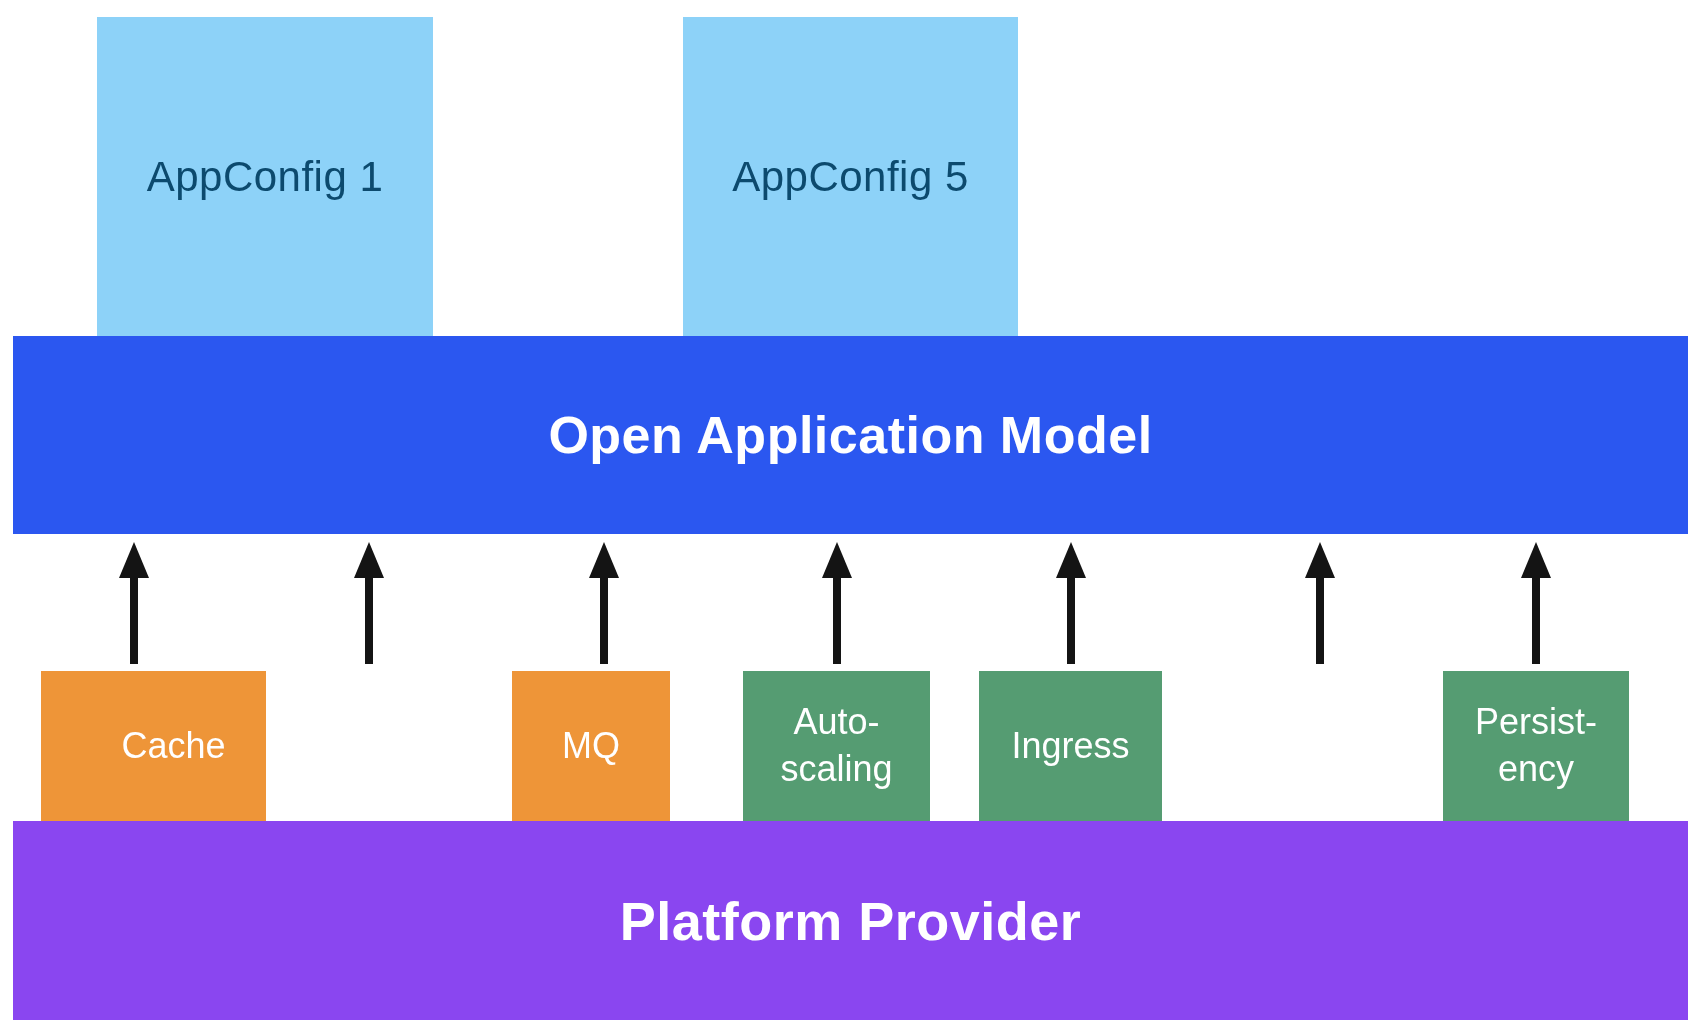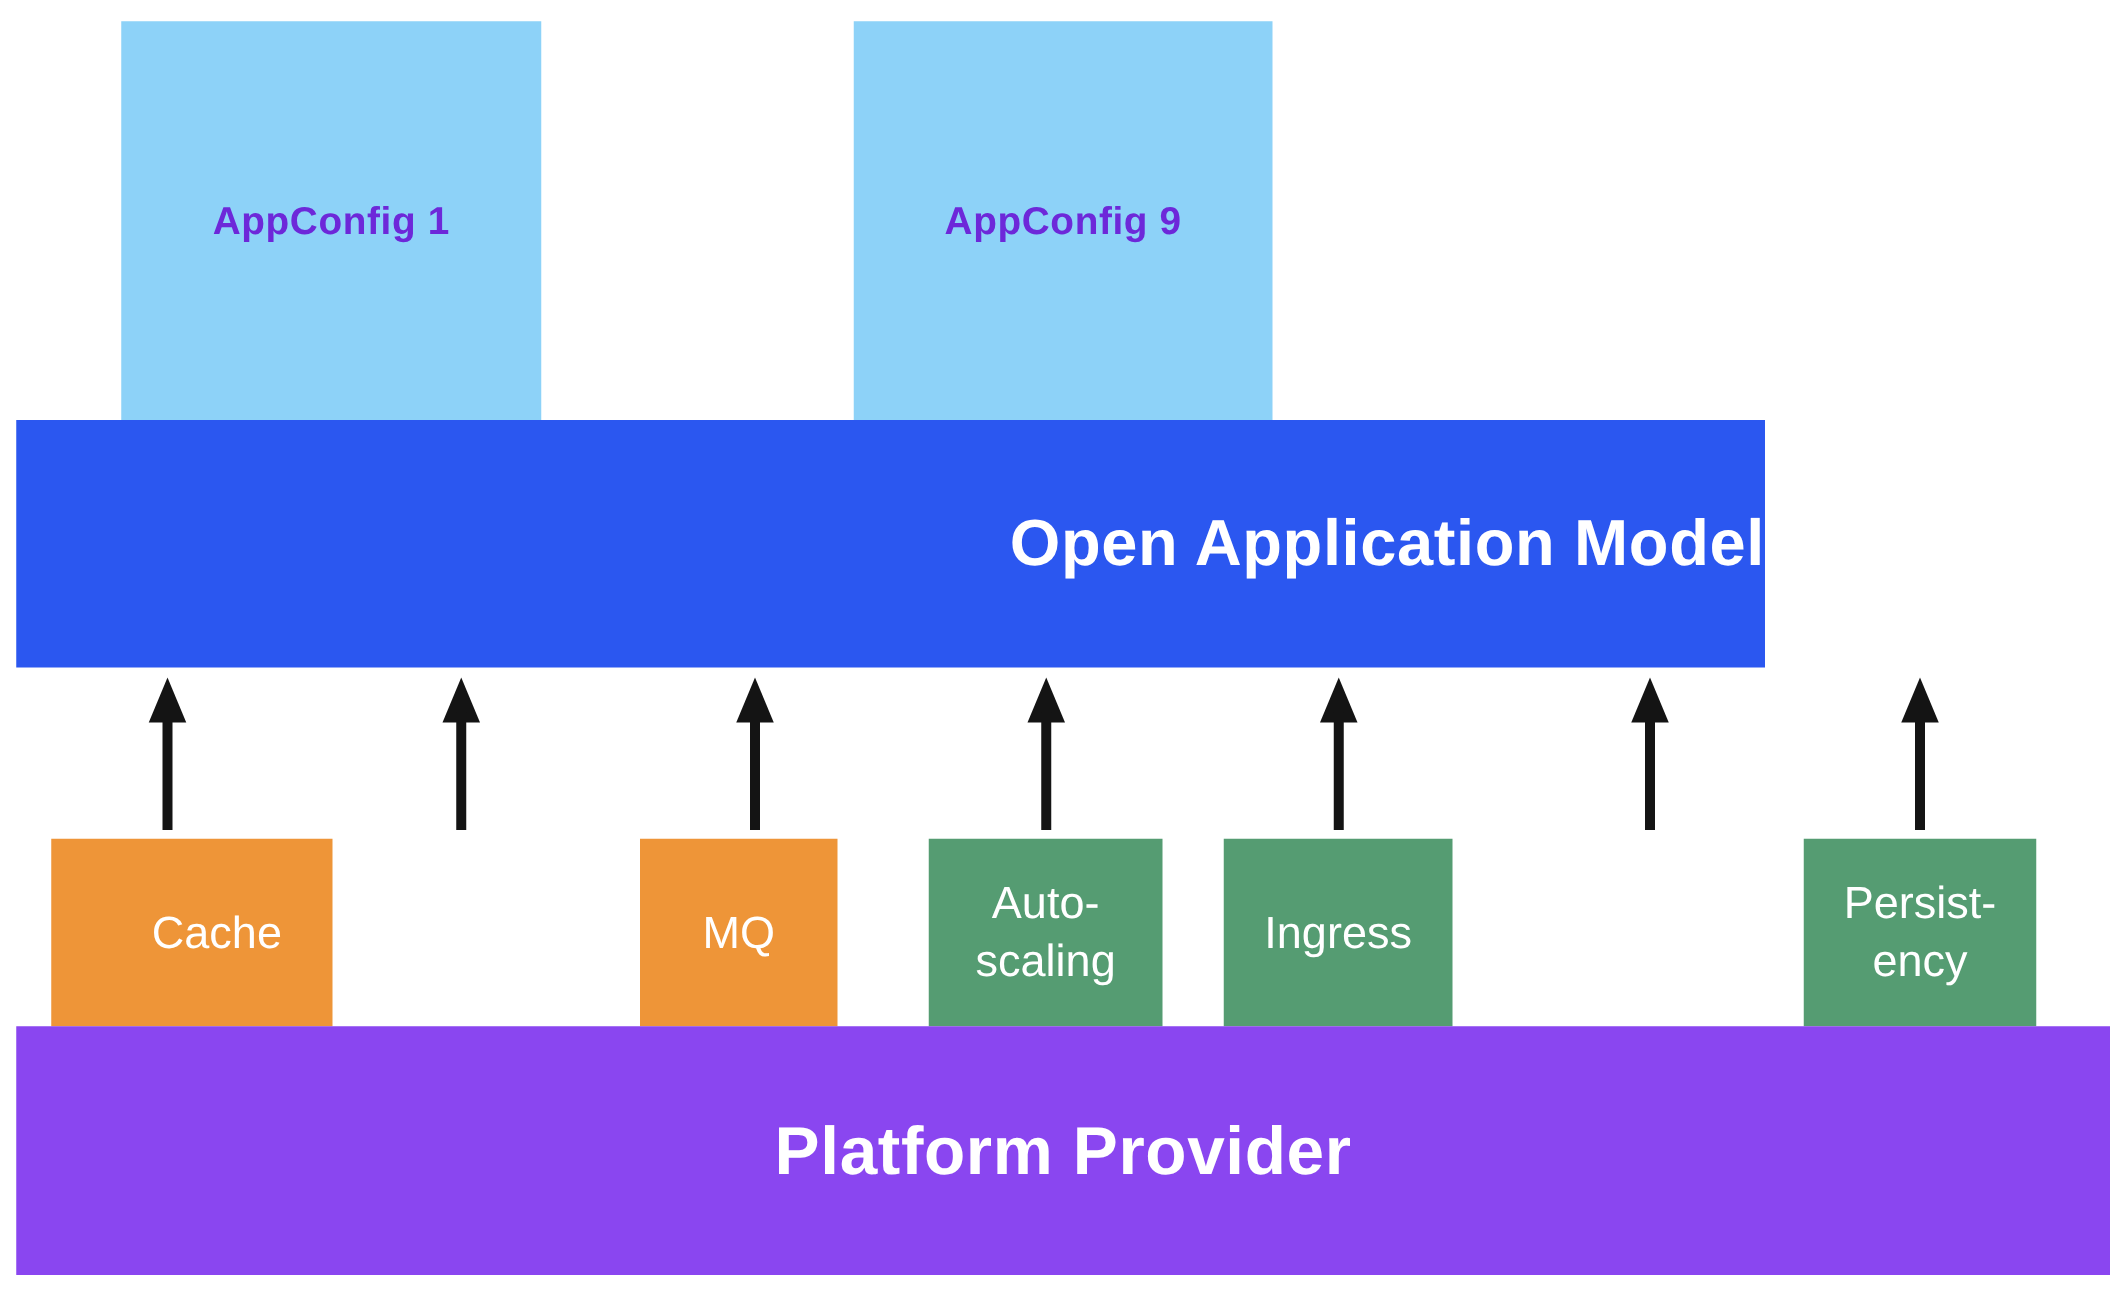--- a/index.html
+++ b/index.html
@@ -20,40 +20,40 @@
   .appcfg {
     position: absolute;
     top: 17px;
     height: 319px;
     background: #8DD2F8;
     display: flex;
     align-items: center;
     justify-content: center;
   }
   .appcfg .lbl {
-    color: #6d28d9;
-    font-size: 31px;
-    font-weight: 700;
+    color: #0c4a6e;
+    font-size: 42px;
+    font-weight: 400;
     letter-spacing: 0.5px;
   }
   .appcfg1 { left: 97px;  width: 336px; }
   .appcfg2 { left: 683px; width: 335px; }
   .appcfg3 { left: 1239px; width: 335px; }
 
   
   .oam-bar {
     position: absolute;
     left: 13px;
     top: 336px;
-    width: 1399px;
+    width: 1675px;
     height: 198px;
     background: #2B57F0;
     display: flex;
     align-items: center;
-    justify-content: flex-end;
+    justify-content: center;
   }
   .oam-bar .lbl {
     color: #ffffff;
     font-size: 52px;
     font-weight: 700;
     letter-spacing: 0.5px;
   }
 
   
   .arrow {
@@ -136,21 +136,21 @@
 </style>
 </head>
 <body>
 
 <div class="canvas">
 
   <div class="appcfg appcfg1">
     <span class="lbl">AppConfig 1</span>
   </div>
   <div class="appcfg appcfg2">
-    <span class="lbl">AppConfig 9</span>
+    <span class="lbl">AppConfig 5</span>
   </div>
 
   <div class="oam-bar">
     <span class="lbl">Open Application Model</span>
   </div>
 
   <div class="arrow arr1">
     <div class="head"></div>
     <div class="shaft"></div>
   </div>

